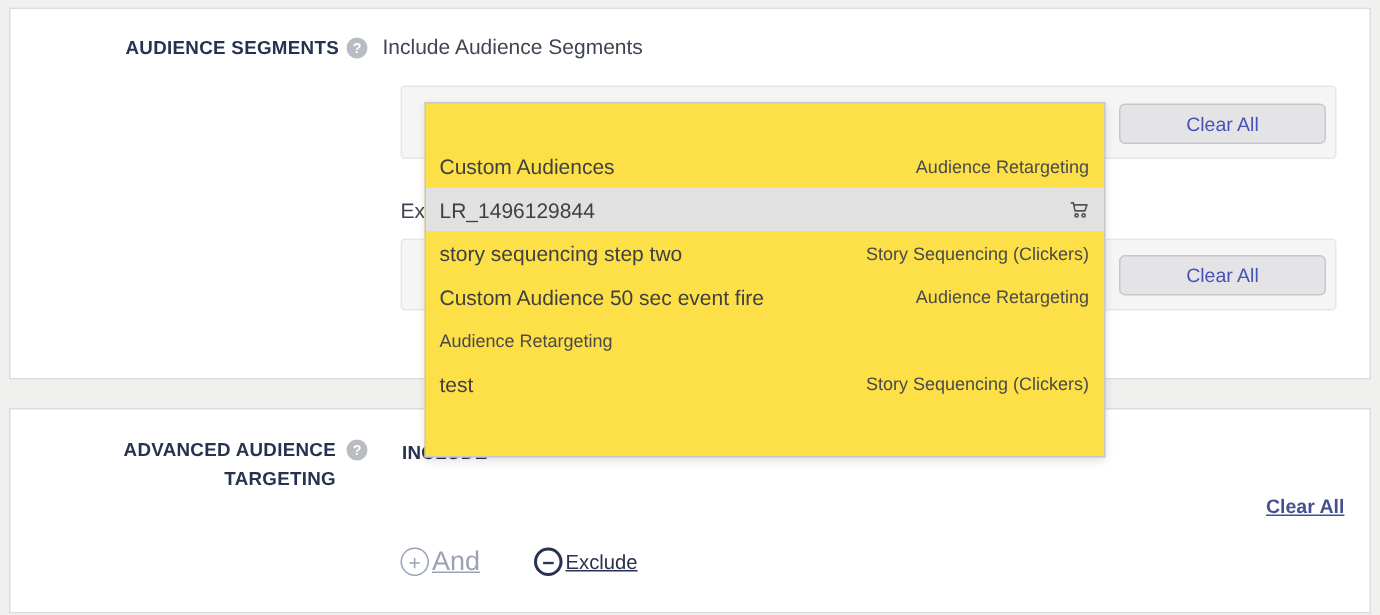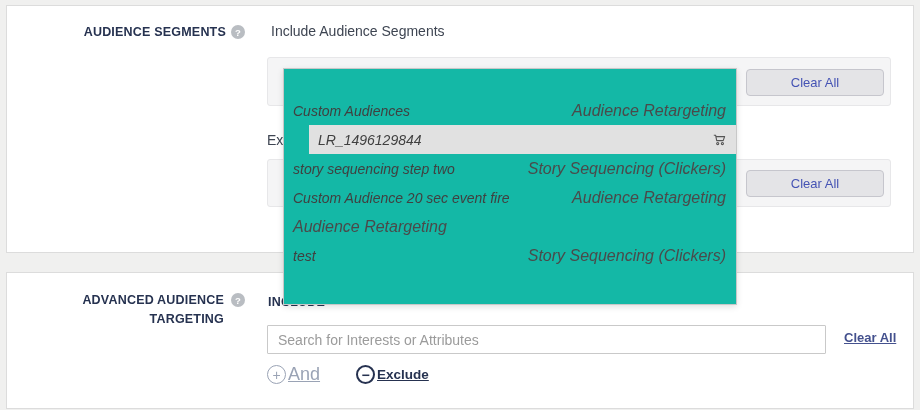--- a/index.html
+++ b/index.html
@@ -38,31 +38,31 @@
   .clear-btn {
     position:absolute; right:6px; width:138px; height:27px;
     background:#e4e4e7; border:1px solid #c6c6cd; border-radius:4px;
     color:#4553b4; font-size:13px; font-family:inherit; cursor:pointer;
   }
   #include-box .clear-btn { top:11px; }
   #exclude-box .clear-btn { top:10px; }
 
   .dropdown {
     position:absolute; left:283px; top:68px; width:454px; height:237px;
-    background:#14b8a6; border:1px solid #c8c8c8;
-    box-shadow:0 2px 6px rgba(0,0,0,.12); z-index:10;font-style:italic;
+    background:#fde047; border:1px solid #c8c8c8;
+    box-shadow:0 2px 6px rgba(0,0,0,.12); z-index:10;
   }
   .dropdown-spacer { height:27px; }
   .dd-row {
     height:29px; display:flex; align-items:center; justify-content:space-between;
     padding:0 10px 0 9px; cursor:pointer;
   }
-  .dd-row.highlighted { background:#e1e1e1;margin-left:25px; }
+  .dd-row.highlighted { background:#e1e1e1; }
   .dd-name { font-size:14px; color:#404040; white-space:nowrap; }
-  .dd-type { font-size:16px; color:#4a4a4a; white-space:nowrap;
+  .dd-type { font-size:12px; color:#4a4a4a; white-space:nowrap;
              display:flex; align-items:center; gap:5px; }
   .cart-icon { display:inline-flex; }
 
   #search-input {
     position:absolute; left:260px; top:52px; width:559px; height:29px;
     border:1px solid #c9c9c9; border-radius:1px; padding:0 10px;
     font-size:14px; font-family:inherit; color:#444; background:#fff;
   }
   #search-input::placeholder { color:#9b9b9b; opacity:1; }
 
@@ -76,30 +76,30 @@
   .op-group { display:flex; align-items:center; gap:2px; cursor:pointer; }
   .op-circle {
     width:19px; height:19px; border-radius:50%; display:flex;
     align-items:center; justify-content:center; font-size:14px; line-height:1;
   }
   #and-group { color:#9aa3b5; margin-right:36px; }
   #and-group .op-circle { border:1.5px solid #9aa3b5; }
   #and-group .op-label { font-size:18px; text-decoration:underline; }
   #exclude-group { color:#263250; }
   #exclude-group .op-circle { border:2px solid #263250; font-weight:bold; }
-  #exclude-group .op-label { font-size:13.5px; font-weight:bold; text-decoration:underline; }
+  #exclude-group .op-label { font-size:13.5px; font-weight:normal; text-decoration:underline; }
 </style>
 </head>
 <body>
 
 <div class="card" id="card-audience">
   <div class="section-title" style="left:0; top:19px; width:219px;">AUDIENCE SEGMENTS</div>
   <div class="help-icon" style="left:224px; top:19px;">?</div>
 
-  <div class="field-label" style="left:264px; top:17px;">Include Audience Segments</div>
+  <div class="field-label" style="left:248px; top:17px;">Include Audience Segments</div>
 
   <div class="select-box" id="include-box">
     <button class="clear-btn">Clear All</button>
   </div>
 
   <div class="field-label" style="left:260px; top:126px;">Exclude Audience Segments</div>
 
   <div class="select-box" id="exclude-box">
     <button class="clear-btn">Clear All</button>
   </div>
@@ -125,21 +125,21 @@
       </span>
     </span>
   </div>
 
   <div class="dd-row">
     <span class="dd-name">story sequencing step two</span>
     <span class="dd-type">Story Sequencing (Clickers)</span>
   </div>
 
   <div class="dd-row">
-    <span class="dd-name">Custom Audience 20 sec event fire</span>
+    <span class="dd-name">Custom Audience 50 sec event fire</span>
     <span class="dd-type">Audience Retargeting</span>
   </div>
 
   <div class="dd-row">
     <span class="dd-type">Audience Retargeting</span>
   </div>
 
   <div class="dd-row">
     <span class="dd-name">test</span>
     <span class="dd-type">Story Sequencing (Clickers)</span>
@@ -147,21 +147,20 @@
 
 </div>
 
 <div class="card" id="card-advanced">
   <div class="section-title" style="left:0; top:20px; width:217px;">ADVANCED AUDIENCE</div>
   <div class="section-title" style="left:0; top:39px; width:217px;">TARGETING</div>
   <div class="help-icon" style="left:224px; top:20px;">?</div>
 
   <div class="section-title" style="left:261px; top:22px; width:120px; text-align:left;">INCLUDE</div>
 
-  <input id="search-input" type="text" placeholder="Search for Interests or Attributes" style="">
 
   <a class="clear-link">Clear All</a>
 
   <div class="and-exclude">
     <div class="op-group" id="and-group">
       <span class="op-circle">+</span>
       <span class="op-label">And</span>
     </div>
     <div class="op-group" id="exclude-group">
       <span class="op-circle">−</span>

